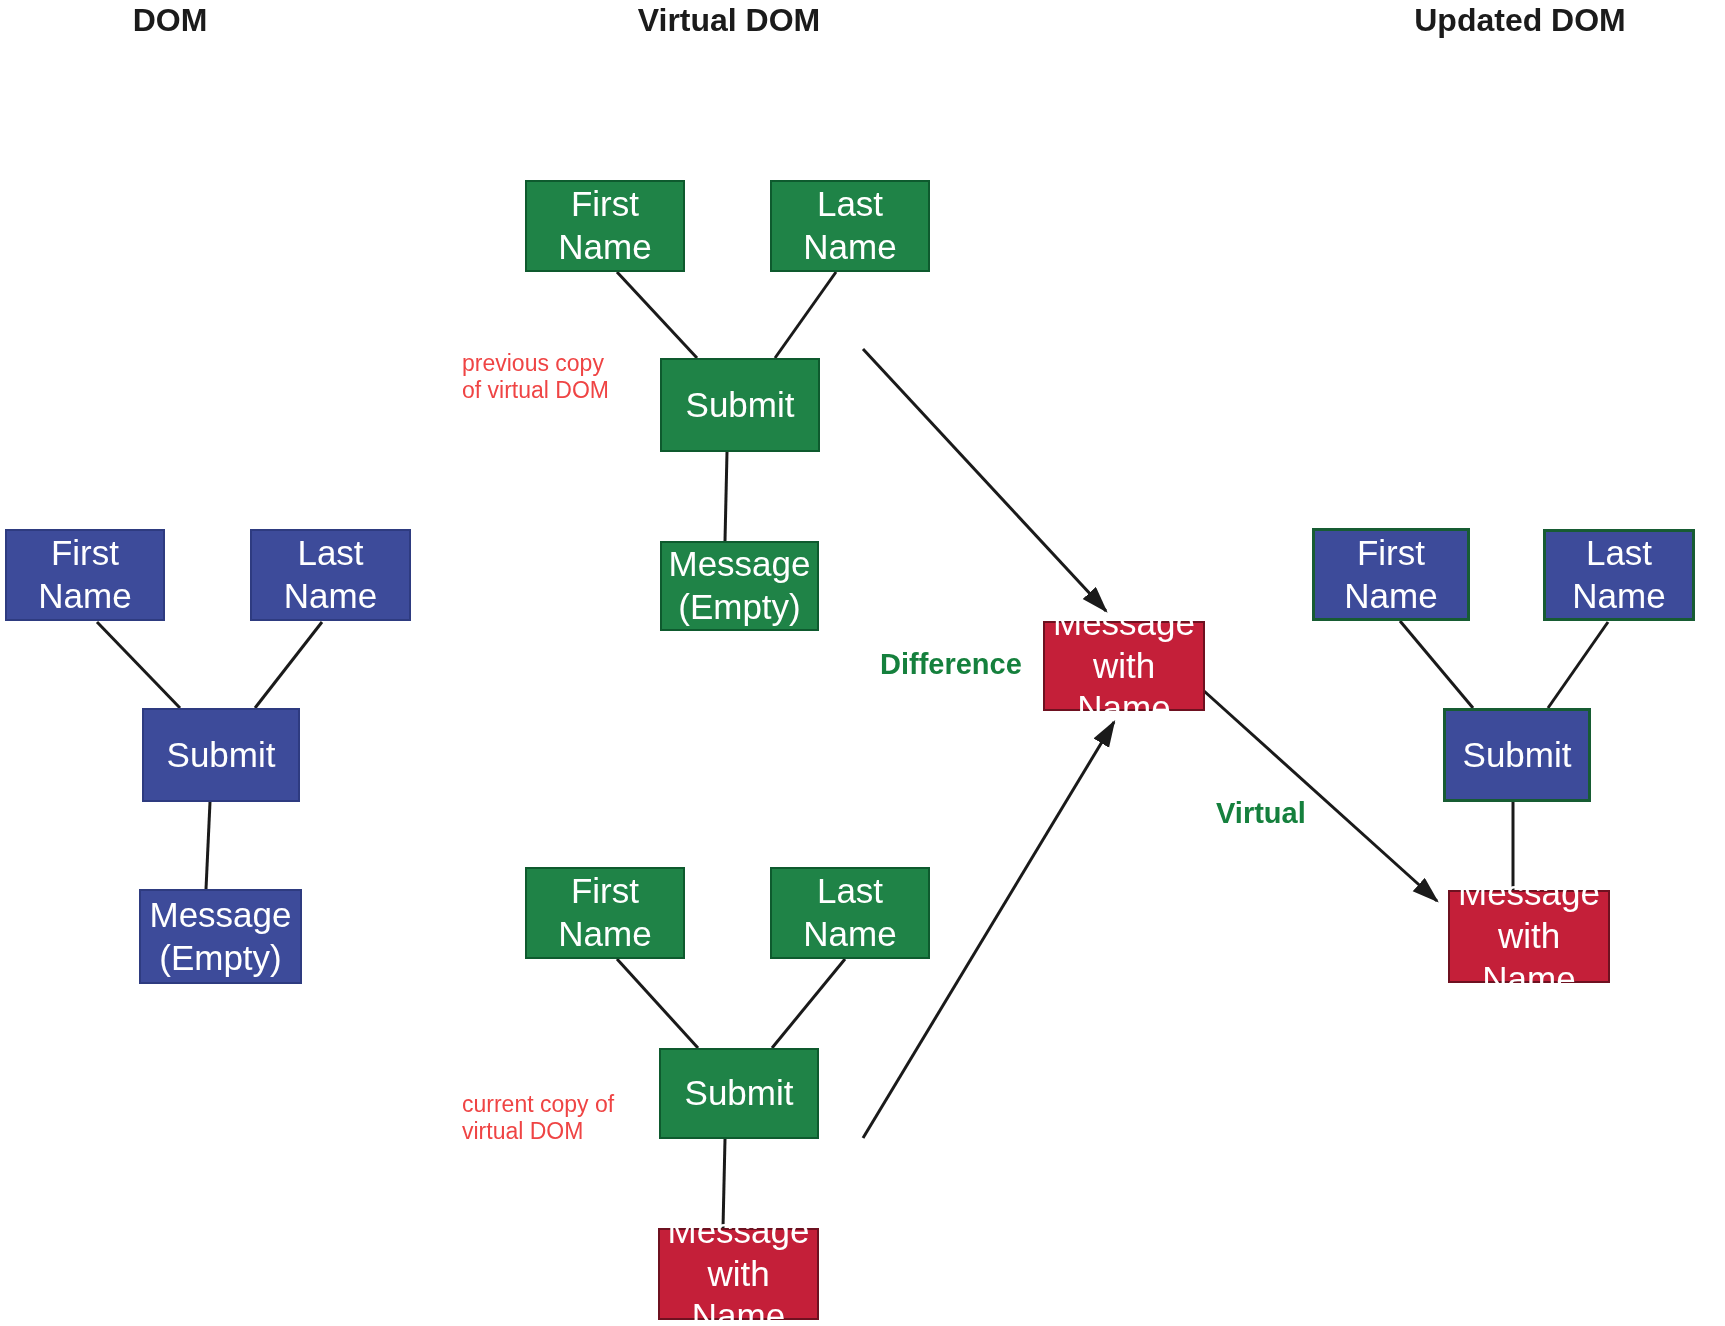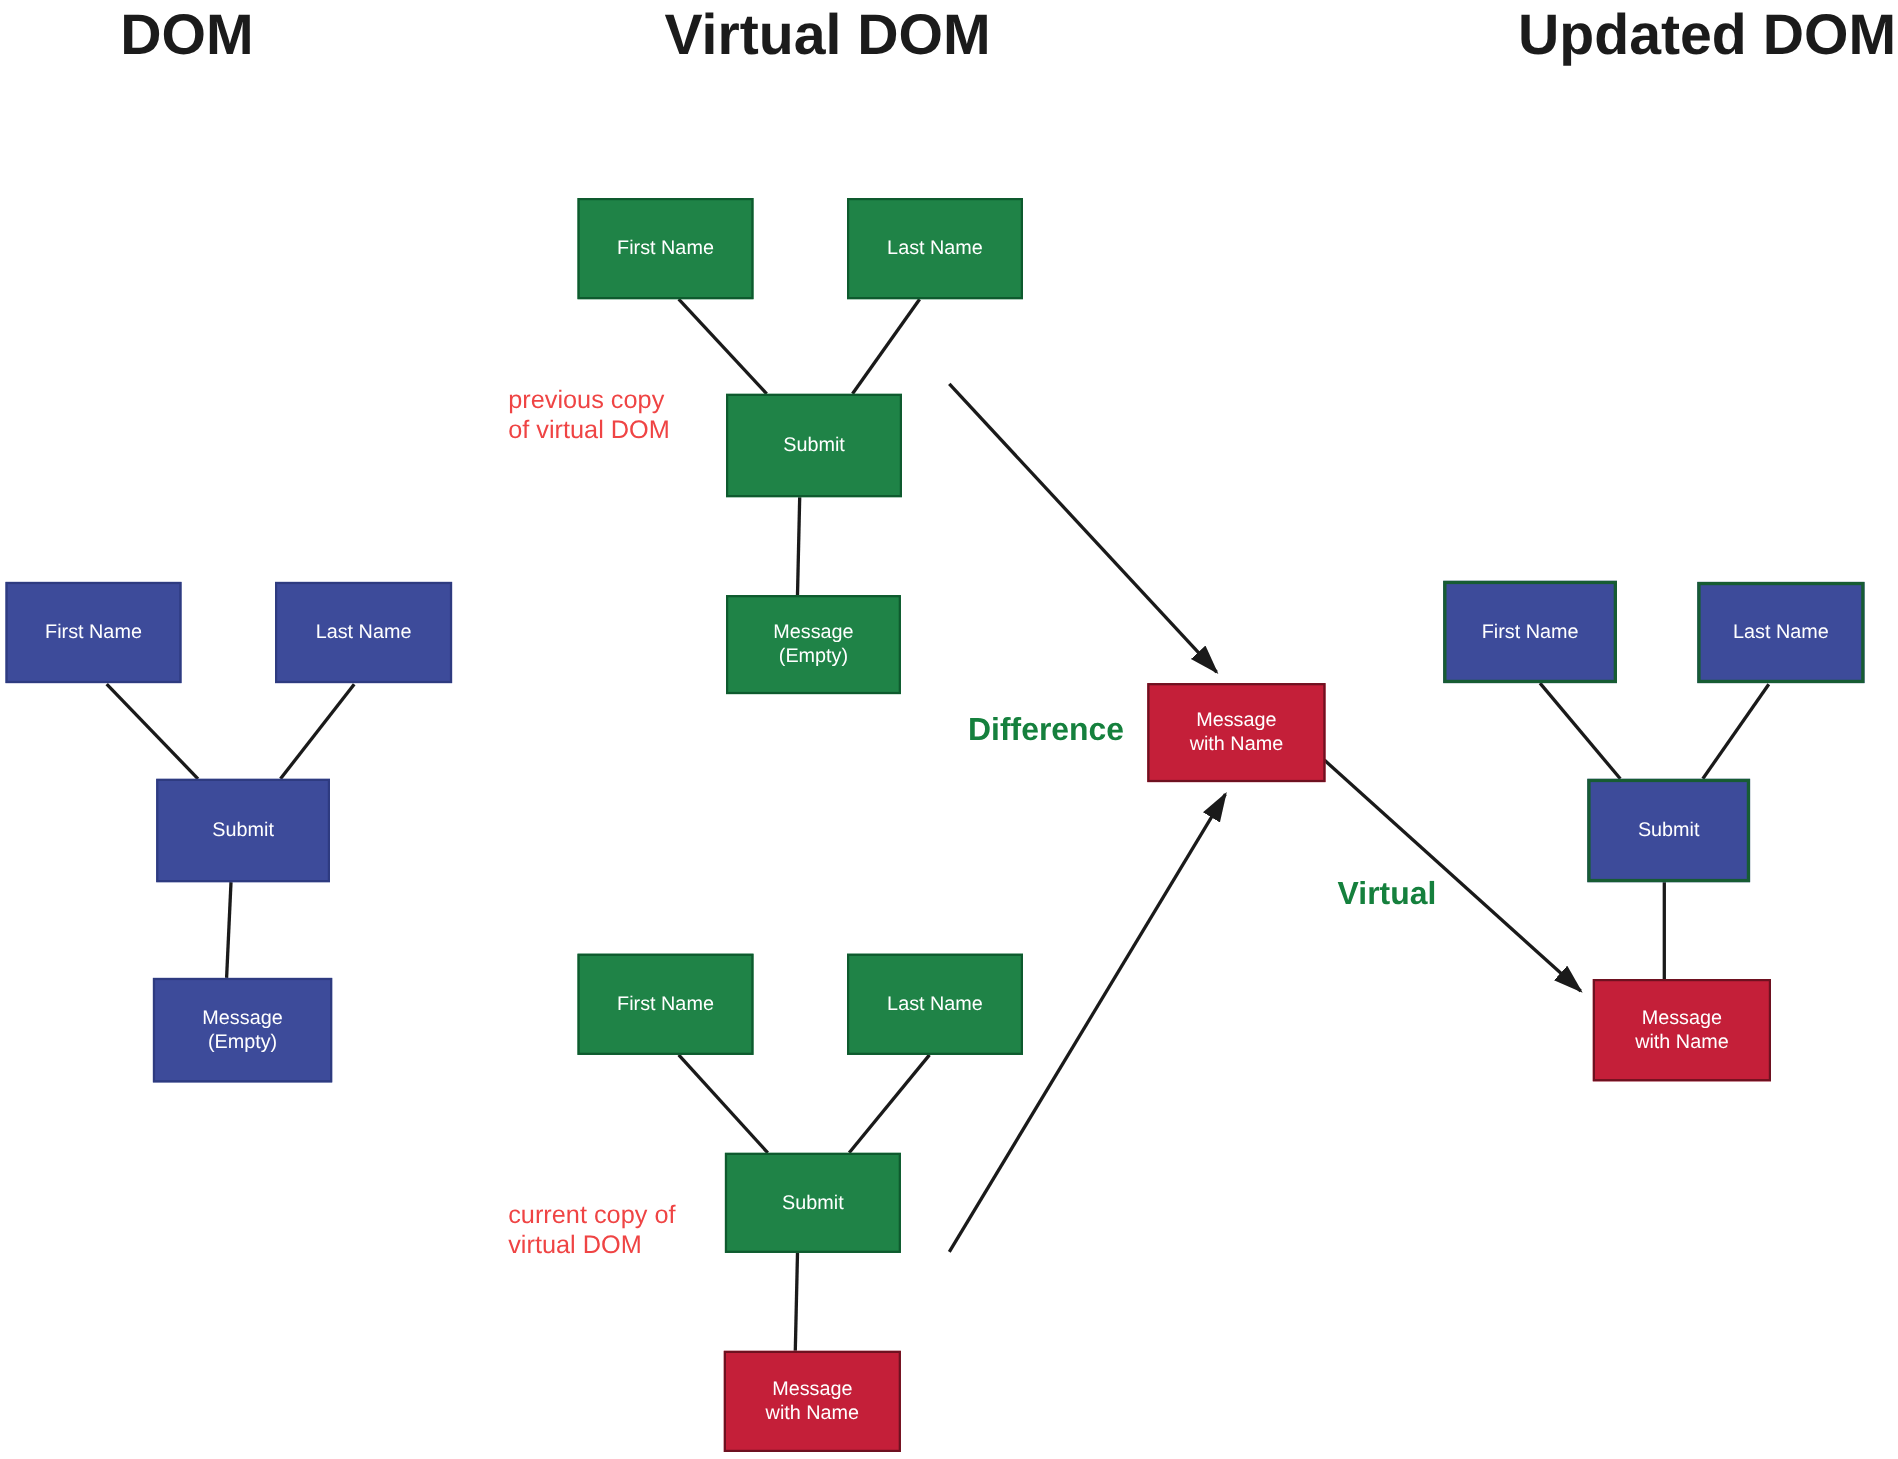--- a/index.html
+++ b/index.html
@@ -1,26 +1,26 @@
 <!DOCTYPE html>
 <html><head>
 <meta charset="utf-8">
 <style>
   html,body{margin:0;padding:0;background:#ffffff;}
   .canvas{
     position:relative;width:1725px;height:1326px;background:#ffffff;overflow:hidden;
     font-family:"Liberation Sans","DejaVu Sans",sans-serif;
   }
   .hdr{
-    position:absolute;font-size:52px;font-weight:bold;color:#1b1b1b;
+    position:absolute;font-size:32px;font-weight:bold;color:#1b1b1b;
     text-align:center;white-space:nowrap;
   }
   .box{
     position:absolute;display:flex;align-items:center;justify-content:center;
-    color:#ffffff;font-size:18px;line-height:1.22;text-align:center;
+    color:#ffffff;font-size:35px;line-height:1.22;text-align:center;
     white-space:pre-line;box-sizing:border-box;
   }
   .t-dom   {background:#3d4b9a;border:2px solid #2e3b80;}
   .t-green {background:#1f8347;border:2px solid #0e5a2e;}
   .t-upd   {background:#3d4b9a;border:3px solid #175c33;}
   .t-red   {background:#c41f39;border:2px solid #6e1120;}
   .annot{
     position:absolute;font-size:23px;color:#ef4444;line-height:1.18;
     white-space:pre-line;text-align:left;
   }

